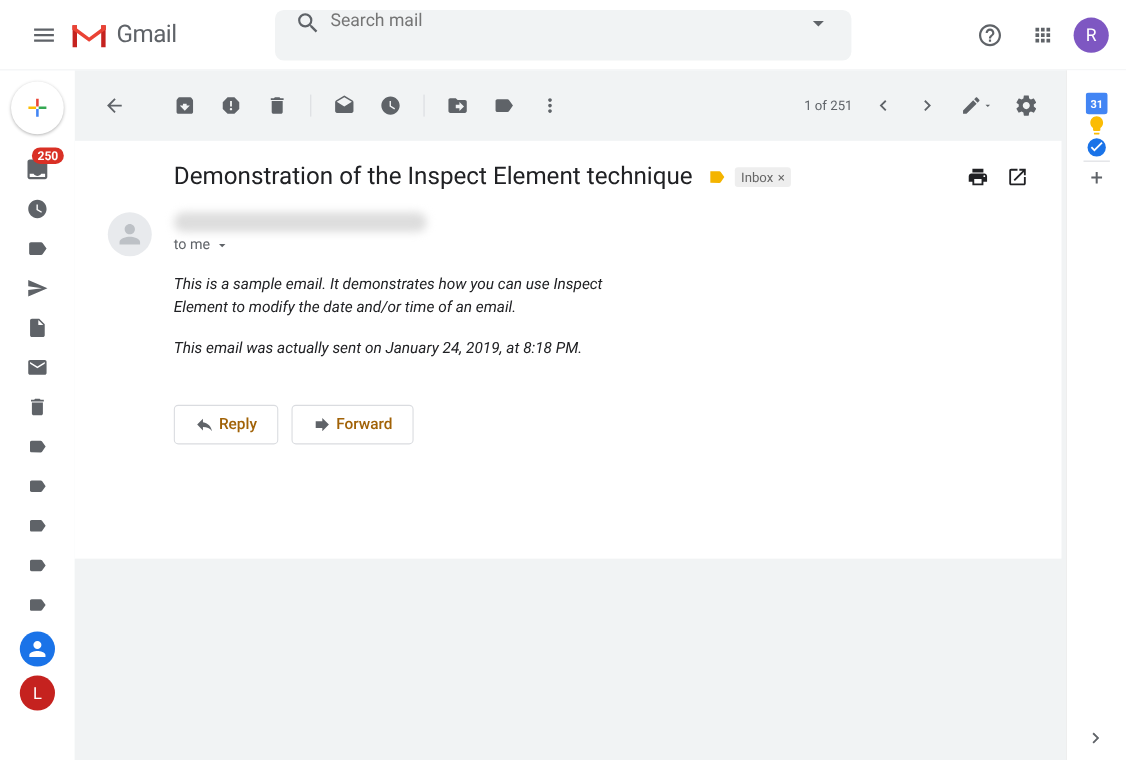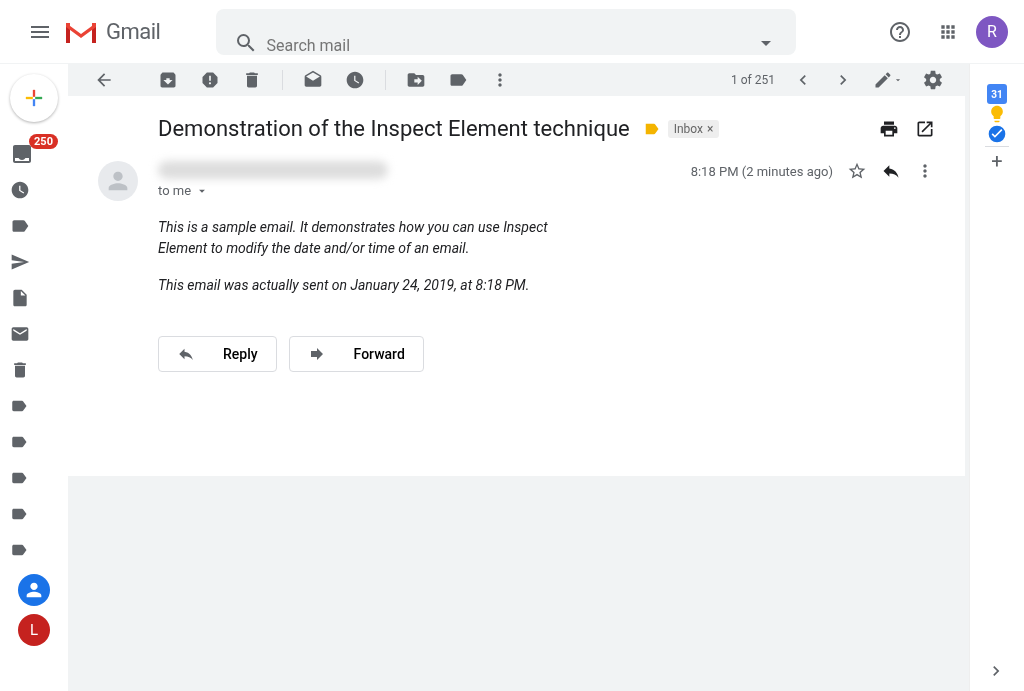--- a/index.html
+++ b/index.html
@@ -2,38 +2,38 @@
 <html><head>
 <meta charset="utf-8">
 <style>
 * { margin: 0; padding: 0; box-sizing: border-box; font-family: 'Roboto', Arial, sans-serif; }
 body { background: #fff; width: 1024px; height: 691px; overflow: hidden; position: relative; }
 
 .header { height: 64px; display: flex; align-items: center; padding: 0 16px; border-bottom: 1px solid #f1f3f4; }
 .hamburger { width: 48px; height: 48px; display: flex; align-items: center; justify-content: center; cursor: pointer; border-radius: 50%; }
 .logo-wrap { display: flex; align-items: center; margin-left: 0; }
 .logo-text { font-size: 22px; color: #5f6368; margin-left: 8px; letter-spacing: -0.5px; }
-.search-bar { margin-left: 56px; background: #f1f3f4; border-radius: 8px; height: 46px; width: 580px; display: flex; align-items: flex-end; padding: 0 10px; }
+.search-bar { margin-left: 90px; background: #f1f3f4; border-radius: 8px; height: 46px; width: 524px; display: flex; align-items: flex-start; padding: 0 10px; }
 .search-icon { width: 40px; display: flex; justify-content: center; }
 .search-input { flex: 1; border: none; background: transparent; font-size: 16px; outline: none; color: #5f6368; }
 .search-dropdown { width: 40px; display: flex; justify-content: center; }
 .header-right { margin-left: auto; display: flex; align-items: center; gap: 8px; }
 .icon-btn { width: 40px; height: 40px; display: flex; align-items: center; justify-content: center; cursor: pointer; border-radius: 50%; }
 .avatar-main { width: 32px; height: 32px; border-radius: 50%; background: #7e57c2; color: #fff; display: flex; align-items: center; justify-content: center; font-size: 16px; }
 
 .body-wrap { display: flex; height: 627px; }
 
 .sidebar { width: 68px; padding-top: 10px; display: flex; flex-direction: column; align-items: center; gap: 4px; }
 .compose-btn { width: 48px; height: 48px; border-radius: 50%; background: #fff; box-shadow: 0 1px 3px rgba(0,0,0,0.3); display: flex; align-items: center; justify-content: center; margin-bottom: 12px; cursor: pointer; }
-.side-icon-wrap { width: 48px; height: 32px; display: flex; align-items: center; position: relative; cursor: pointer; }
+.side-icon-wrap { width: 48px; height: 32px; display: flex; align-items: center; justify-content: center; position: relative; cursor: pointer; }
 .badge { position: absolute; top: -4px; right: 0px; background: #d93025; color: #fff; font-size: 11px; font-weight: bold; border-radius: 10px; padding: 1px 5px; }
 .hangout-avatar { width: 32px; height: 32px; border-radius: 50%; display: flex; align-items: center; justify-content: center; color: #fff; font-size: 15px; margin-top: 4px; cursor: pointer; }
 
 .main { flex: 1; background: #f1f3f4; display: flex; flex-direction: column; border-right: 1px solid #eee; }
-.toolbar { height: 32px; display: flex; align-items: center; padding: 0 16px; }
+.toolbar { height: 64px; display: flex; align-items: center; padding: 0 16px; }
 .toolbar-left { display: flex; align-items: center; gap: 2px; }
 .toolbar-icon { width: 40px; height: 40px; display: flex; align-items: center; justify-content: center; cursor: pointer; }
 .tb-divider { width: 1px; height: 20px; background: #dadce0; margin: 0 8px; }
 .toolbar-right { margin-left: auto; display: flex; align-items: center; }
 .page-count { font-size: 12px; color: #5f6368; margin-right: 8px; }
 
 .email-card { background: #fff; margin: 0 4px 0 0; padding: 20px 30px 40px 30px; min-height: 380px; }
 .subject-row { display: flex; align-items: center; margin-left: 60px; margin-bottom: 20px; }
 .subject { font-size: 22px; color: #202124; font-weight: 400; margin-right: 12px; }
 .importance-marker { margin-right: 8px; }
@@ -44,21 +44,21 @@
 .sender-avatar { width: 40px; height: 40px; border-radius: 50%; background: #e8eaed; display: flex; align-items: center; justify-content: center; margin-right: 20px; }
 .sender-info { flex: 1; }
 .sender-name { filter: blur(4px); background: #ddd; width: 230px; height: 18px; border-radius: 10px; margin-bottom: 4px; }
 .to-line { font-size: 13px; color: #5f6368; display: flex; align-items: center; gap: 4px; }
 .sender-meta { display: flex; align-items: center; gap: 14px; color: #5f6368; font-size: 13px; }
 
 .email-body { margin-left: 60px; font-size: 14px; color: #202124; line-height: 1.5; }
 .email-body p { margin-bottom: 16px; font-style: italic; }
 
 .action-buttons { margin-left: 60px; margin-top: 40px; display: flex; gap: 12px; }
-.action-btn { border: 1px solid #dadce0; background: #fff; border-radius: 4px; padding: 8px 18px; font-size: 14px; color: #000000; display: flex; align-items: center; gap: 28px; cursor: pointer; font-weight: 500; }
+.action-btn { border: 1px solid #dadce0; background: #fff; border-radius: 4px; padding: 8px 18px; font-size: 14px; color: #a16207; display: flex; align-items: center; gap: 4px; cursor: pointer; font-weight: 500; }
 
 .below-email { flex: 1; background: #f1f3f4; }
 
 .right-panel { width: 54px; background: #fff; padding-top: 20px; display: flex; flex-direction: column; align-items: center; }
 .rp-icon { width: 20px; height: 20px; cursor: pointer; }
 .rp-divider { width: 24px; height: 1px; background: #dadce0; margin: 2px 0; }
 .rp-plus { font-size: 20px; color: #5f6368; cursor: pointer; }
 .rp-expand { position: absolute; bottom: 10px; right: 18px; cursor: pointer; }
 
 svg { display: block; }
@@ -307,38 +307,20 @@
         </div>
         <div class="sender-info">
           <div class="sender-name"></div>
           <div class="to-line">
             <span>to me</span>
             <svg width="14" height="14" viewBox="0 0 24 24">
                 <path class="g-icon" d="M7 10l5 5 5-5z"></path>
               </svg>
           </div>
         </div>
-        <div class="sender-meta">
-          <span>8:18 PM (2 minutes ago)</span>
-          <span>
-              <svg width="20" height="20" viewBox="0 0 24 24">
-                <path class="g-icon" d="M22 9.24l-7.19-.62L12 2 9.19 8.63 2 9.24l5.46 4.73L5.82 21 12 17.27 18.18 21l-1.63-7.03L22 9.24zM12 15.4l-3.76 2.27 1-4.28-3.32-2.88 4.38-.38L12 6.1l1.71 4.04 4.38.38-3.32 2.88 1 4.28L12 15.4z"></path>
-              </svg>
-            </span>
-          <span>
-              <svg width="20" height="20" viewBox="0 0 24 24">
-                <path fill="#202124" d="M10 9V5l-7 7 7 7v-4.1c5 0 8.5 1.6 11 5.1-1-5-4-10-11-11z"></path>
-              </svg>
-            </span>
-          <span>
-              <svg width="20" height="20" viewBox="0 0 24 24">
-                <path class="g-icon" d="M12 8c1.1 0 2-.9 2-2s-.9-2-2-2-2 .9-2 2 .9 2 2 2zm0 2c-1.1 0-2 .9-2 2s.9 2 2 2 2-.9 2-2-.9-2-2-2zm0 6c-1.1 0-2 .9-2 2s.9 2 2 2 2-.9 2-2-.9-2-2-2z"></path>
-              </svg>
-            </span>
-        </div>
       </div>
 
       <div class="email-body">
         <p style="max-width:410px">This is a sample email. It demonstrates how you can use Inspect Element to modify the date and/or time of an email.</p>
         <p>This email was actually sent on January 24, 2019, at 8:18 PM.</p>
       </div>
 
       <div class="action-buttons">
         <button class="action-btn">
           <svg width="18" height="18" viewBox="0 0 24 24">

